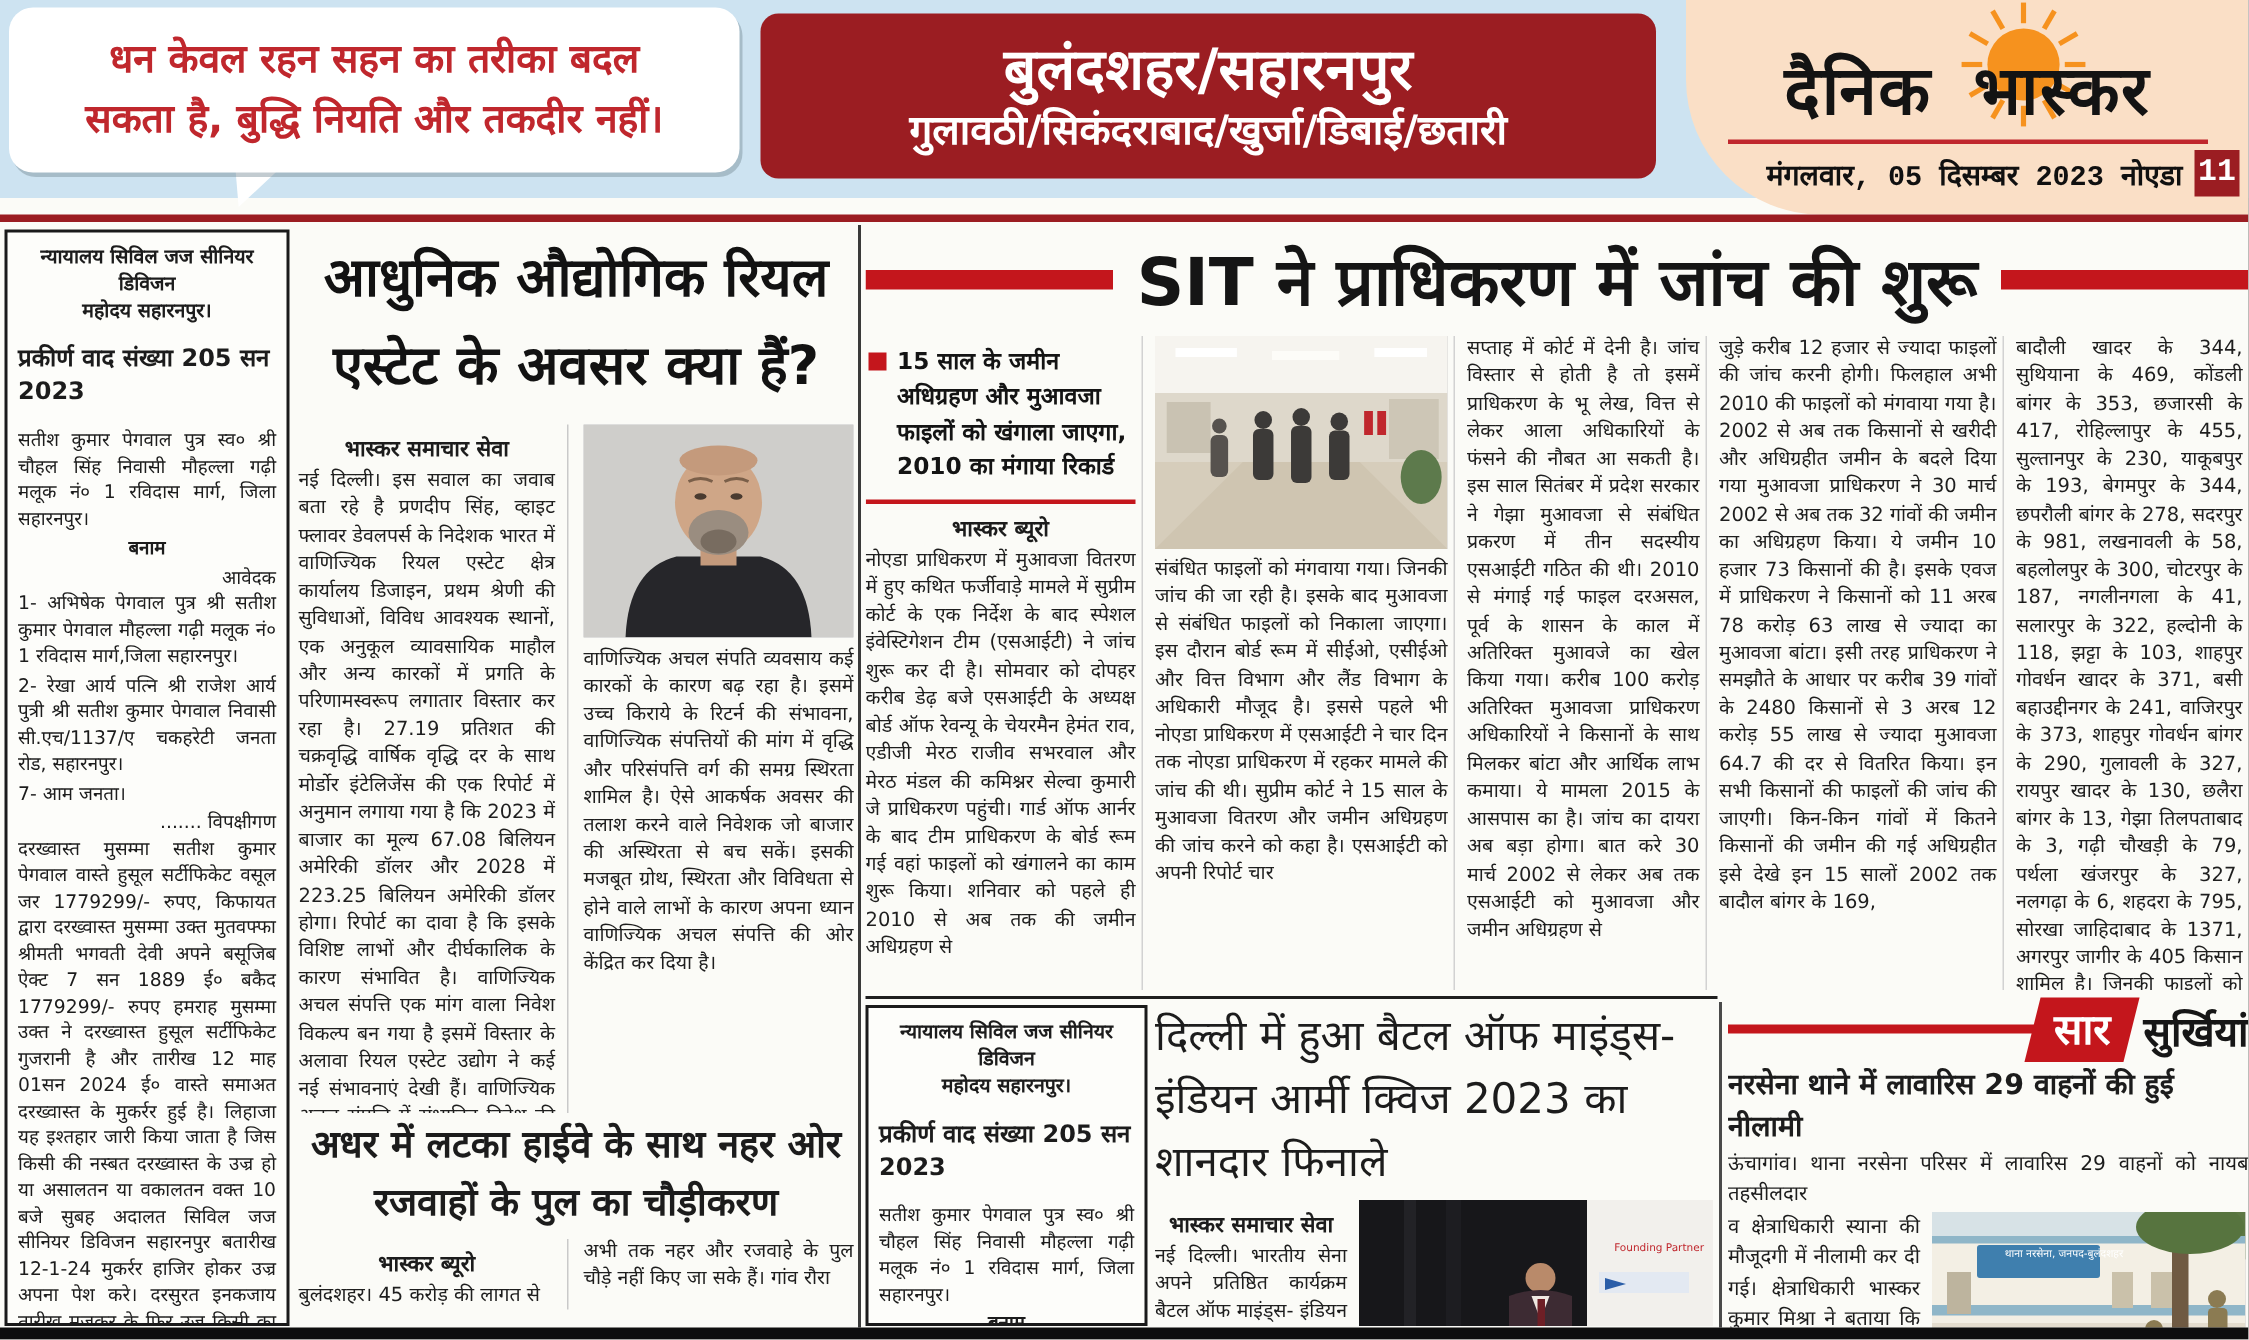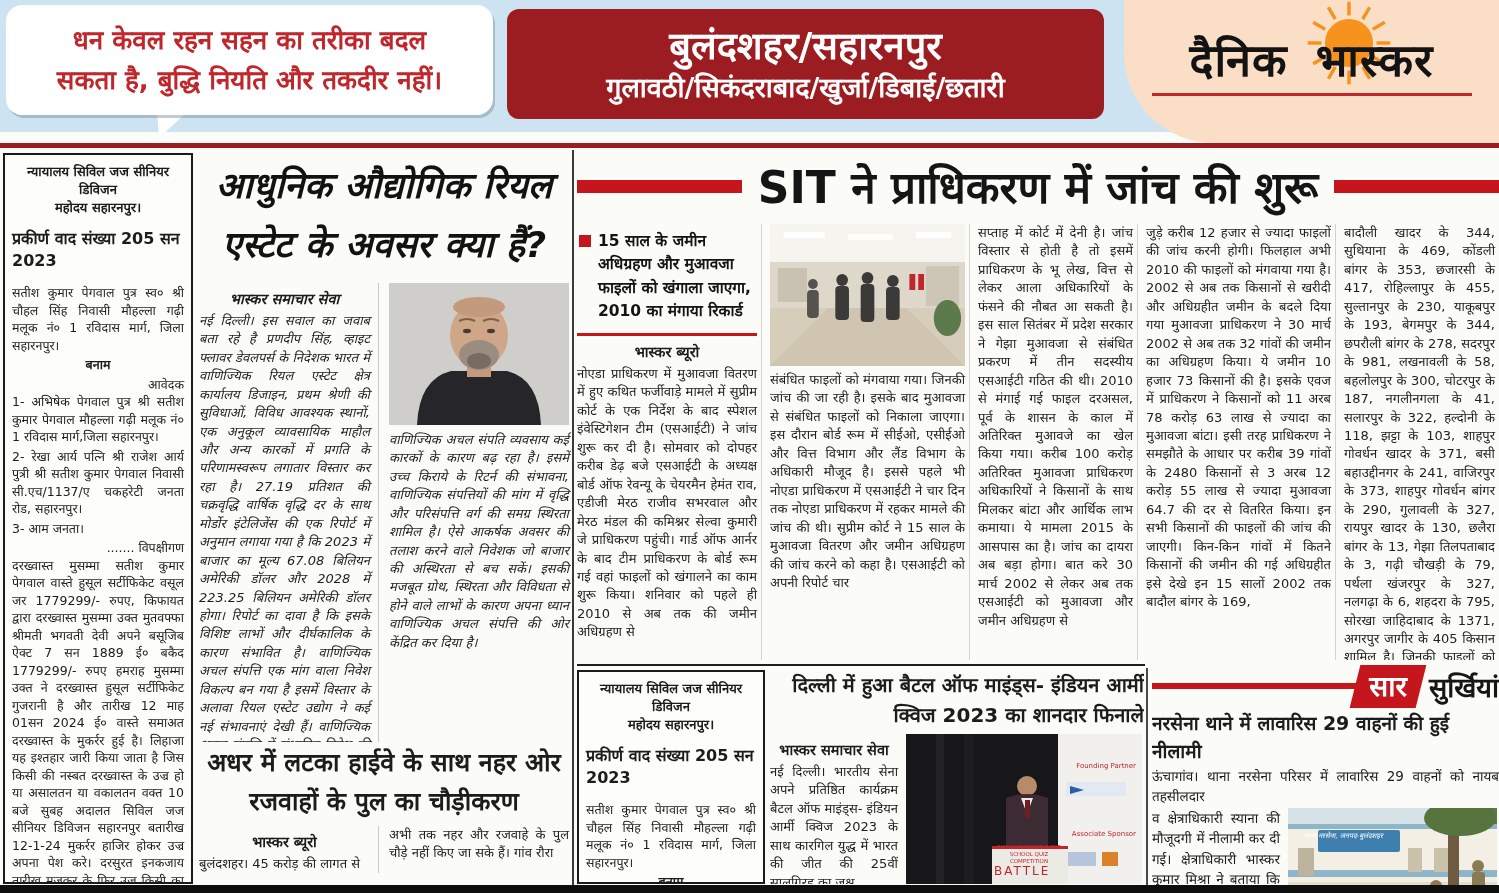--- a/index.html
+++ b/index.html
@@ -50,21 +50,21 @@
            font-size:12.5px; line-height:1.4; overflow:hidden; }
   .legal-1 { left:3px; top:153px; width:190px; height:731px; }
   .legal-2 { left:577px; top:670px; width:188px; height:214px; }
   .lg-court { text-align:center; font-weight:700; font-size:13px; white-space:pre-line; margin-bottom:10px; }
   .lg-case { font-size:16px; font-weight:600; margin-bottom:12px; }
   .lg-center { text-align:center; font-weight:700; margin:2px 0; }
   .lg-right { text-align:right; }
   .lg-p { margin-bottom:2px; }
 
   
-  .realestate { position:absolute; left:197px; top:150px; width:374px; height:592px; overflow:hidden;font-style:italic; }
+  .realestate { position:absolute; left:197px; top:150px; width:374px; height:592px; overflow:hidden; }
   .re-headline { text-align:center; font-size:36px; font-weight:800; line-height:1.65;
                  color:#121212; padding:6px 2px 8px; }
   .cols2 { display:flex; gap:10px; padding:0 2px; }
   .cols2 .colA { width:180px; border-right:1px solid #c9c9c9; padding-right:8px; }
   .cols2 .colB { width:180px; }
   .portrait { width:100%; height:142px; margin-bottom:6px; }
 
   
   .highway { position:absolute; left:197px; top:742px; width:374px; height:143px; overflow:hidden; }
   .hw-headline { text-align:center; font-size:25px; font-weight:800; line-height:1.55; padding:2px 0 4px; }
@@ -84,21 +84,21 @@
   .subhead .sq { flex:0 0 12px; width:12px; height:12px; background:#c4161c; margin-top:5px; }
   .subhead-text { font-weight:700; font-size:15.5px; line-height:1.5; color:#141414; }
   .red-rule { height:3px; background:#c4161c; margin:2px 0 4px; }
   .corridor { width:100%; height:142px; margin-bottom:5px; }
 
   
   .hline-mid { position:absolute; left:577px; top:664px; width:568px; height:2px; background:#1f1f1f; }
   .vline-saar { position:absolute; left:1146px; top:668px; width:2px; height:217px; background:#4a4a4a; }
 
   .battle { position:absolute; left:770px; top:670px; width:374px; height:214px; overflow:hidden; }
-  .bt-headline { text-align:right; font-size:20px; font-weight:700; line-height:1.5; padding-bottom:4px; }
+  .bt-headline { text-align:left; font-size:28px; font-weight:400; line-height:1.5; padding-bottom:4px; }
   .bt-row { display:flex; gap:8px; }
   .bt-text { width:128px; }
   .battle-photo { width:236px; height:152px; background:#141416; }
   .ph-label { position:absolute; color:#c0272d; font-weight:400; }
   .lbl-founding { right:6px; top:28px; font-size:7px; color:#c0272d; }
   .lbl-associate { right:6px; top:96px; font-size:7px; color:#c0272d; }
   .lbl-quiz { left:88px; top:110px; width:70px; font-size:5.5px; color:#c0272d; text-align:center; line-height:1.3; }
   .lbl-battle { left:88px; top:130px; width:70px; font-size:12px; color:#c0272d; letter-spacing:2px; }
 
   .saar { position:absolute; left:1152px; top:664px; width:347px; height:221px; overflow:hidden; }
@@ -106,22 +106,22 @@
   .saar-line { flex:1; height:6px; background:#c4161c; }
   .saar-tag { background:#c4161c; color:#fff; font-weight:800; font-size:28px; padding:1px 14px 4px;
               transform:skewX(-14deg); margin-left:-2px; }
   .saar-tag > span { display:inline-block; transform:skewX(14deg); }
   .saar-tag2 { font-size:27px; font-weight:800; color:#161616; padding-left:8px; }
   .saar-headline { font-size:19px; font-weight:800; line-height:1.45; padding:2px 0; }
   .saar-lead { font-size:13.5px; line-height:1.45; }
   .saar-row { display:flex; gap:8px; margin-top:2px; }
   .saar-text { width:128px; font-size:13.5px; line-height:1.5; }
   .police-photo { width:209px; height:121px; }
-  .lbl-sign { position:absolute; left:16px; top:24px; width:80px; font-size:7px; color:#fff;
-              text-align:left; line-height:1.3; font-weight:400;font-style:italic; }
+  .lbl-sign { position:absolute; left:48px; top:24px; width:80px; font-size:7px; color:#fff;
+              text-align:center; line-height:1.3; font-weight:400; }
 
   .footer-bar { position:absolute; left:0; bottom:0; width:100%; height:8px; background:#0e0e0e; }
 </style>
 </head>
 <body>
 
 <div class="page">
 
   <div class="header">
     <div class="bubble">
@@ -148,34 +148,38 @@
           <line x1="50" y1="2" x2="50" y2="18" transform="rotate(210 50 50)"></line>
           <line x1="50" y1="2" x2="50" y2="18" transform="rotate(240 50 50)"></line>
           <line x1="50" y1="2" x2="50" y2="18" transform="rotate(270 50 50)"></line>
           <line x1="50" y1="2" x2="50" y2="18" transform="rotate(300 50 50)"></line>
           <line x1="50" y1="2" x2="50" y2="18" transform="rotate(330 50 50)"></line>
         </g>
         <circle cx="50" cy="50" r="28" fill="#f6921e"></circle>
       </svg>
       <div class="brand-name">दैनिक भास्कर</div>
       <div class="brand-underline"></div>
+      <div class="brand-date-row">
+        <span class="brand-date">मंगलवार, 05 दिसम्बर 2023 नोएडा</span>
+        <span class="page-box">11</span>
+      </div>
     </div>
     <div class="hdr-rule"></div>
   </div>
 
   <div class="legal legal-1">
     <div class="lg-court">न्यायालय सिविल जज सीनियर डिविजन
 महोदय सहारनपुर।</div>
     <div class="lg-case">प्रकीर्ण वाद संख्या 205 सन 2023</div>
     <div class="lg-p j">सतीश कुमार पेगवाल पुत्र स्व० श्री चौहल सिंह निवासी मौहल्ला गढ़ी मलूक नं० 1 रविदास मार्ग, जिला सहारनपुर।</div>
     <div class="lg-center">बनाम</div>
     <div class="lg-right">आवेदक</div>
     <div class="lg-p j">1- अभिषेक पेगवाल पुत्र श्री सतीश कुमार पेगवाल मौहल्ला गढ़ी मलूक नं० 1 रविदास मार्ग,जिला सहारनपुर।</div>
     <div class="lg-p j">2- रेखा आर्य पत्नि श्री राजेश आर्य पुत्री श्री सतीश कुमार पेगवाल निवासी सी.एच/1137/ए चकहरेटी जनता रोड, सहारनपुर।</div>
-    <div class="lg-p j">3- आम जनता।</div>
+    <div class="lg-p j">7- आम जनता।</div>
     <div class="lg-right">....... विपक्षीगण</div>
     <div class="lg-p j">दरख्वास्त मुसम्मा सतीश कुमार पेगवाल वास्ते हुसूल सर्टीफिकेट वसूल जर 1779299/- रुपए, किफायत द्वारा दरख्वास्त मुसम्मा उक्त मुतवफ्फा श्रीमती भगवती देवी अपने बसूजिब ऐक्ट 7 सन 1889 ई० बकैद 1779299/- रुपए हमराह मुसम्मा उक्त ने दरख्वास्त हुसूल सर्टीफिकेट गुजरानी है और तारीख 12 माह 01सन 2024 ई० वास्ते समाअत दरख्वास्त के मुकर्रर हुई है। लिहाजा यह इश्तहार जारी किया जाता है जिस किसी की नस्बत दरख्वास्त के उज्र हो या असालतन या वकालतन वक्त 10 बजे सुबह अदालत सिविल जज सीनियर डिविजन सहारनपुर बतारीख 12-1-24 मुकर्रर हाजिर होकर उज्र अपना पेश करे। दरसुरत इनकजाय तारीख मजकूर के फिर उज्र किसी का सुना न जायेगा। हाजिर हुक्म मुनासिब निस्ब दरख्वास्त मजकूर से सादिर होगा। लअमरकूम 29 माह 11 सन 2023 ई0</div>
 
   </div>
 
   <section class="realestate">
     <h1 class="re-headline">आधुनिक औद्योगिक रियल एस्टेट के अवसर क्या हैं?</h1>
     <div class="cols2">
       <div class="colA">
         <div class="byline">भास्कर समाचार सेवा</div>

